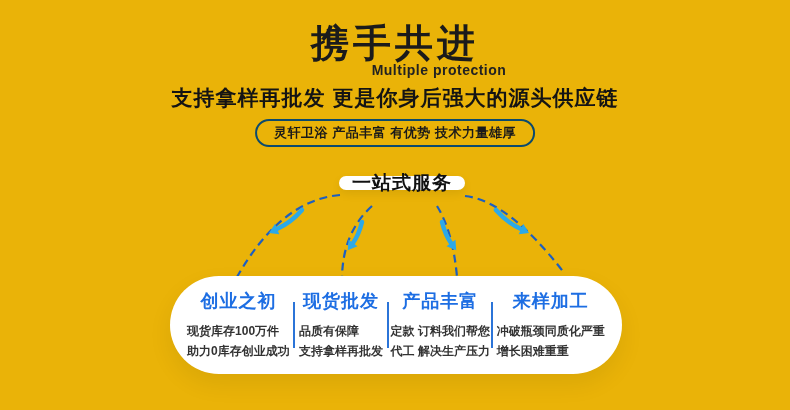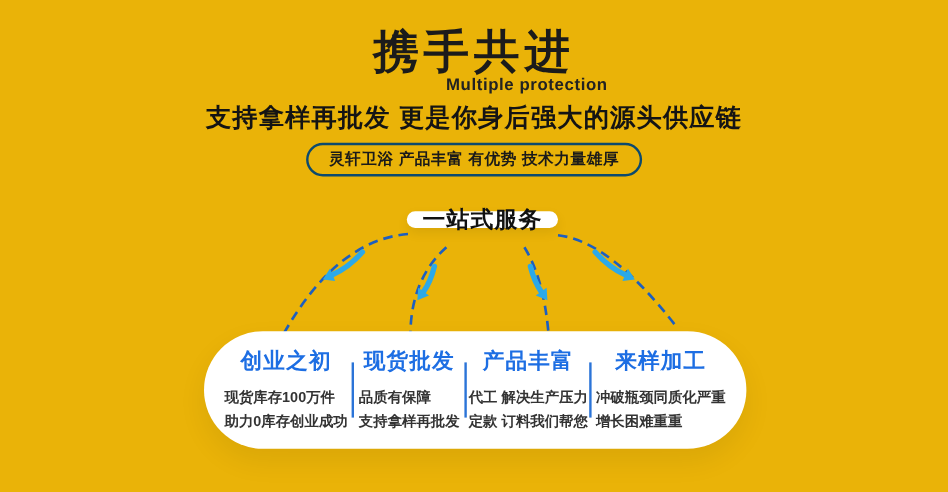--- a/index.html
+++ b/index.html
@@ -163,22 +163,22 @@
           <div>品质有保障</div>
           <div>支持拿样再批发</div>
         </div>
       </div>
 
       <div class="divider"></div>
 
       <div class="col col-2">
         <div class="col-title">产品丰富</div>
         <div class="col-text">
+          <div>定款 订料我们帮您</div>
           <div>代工 解决生产压力</div>
-          <div>定款 订料我们帮您</div>
         </div>
       </div>
 
       <div class="divider"></div>
 
       <div class="col col-3">
         <div class="col-title">来样加工</div>
         <div class="col-text">
           <div>冲破瓶颈同质化严重</div>
           <div>增长困难重重</div>

